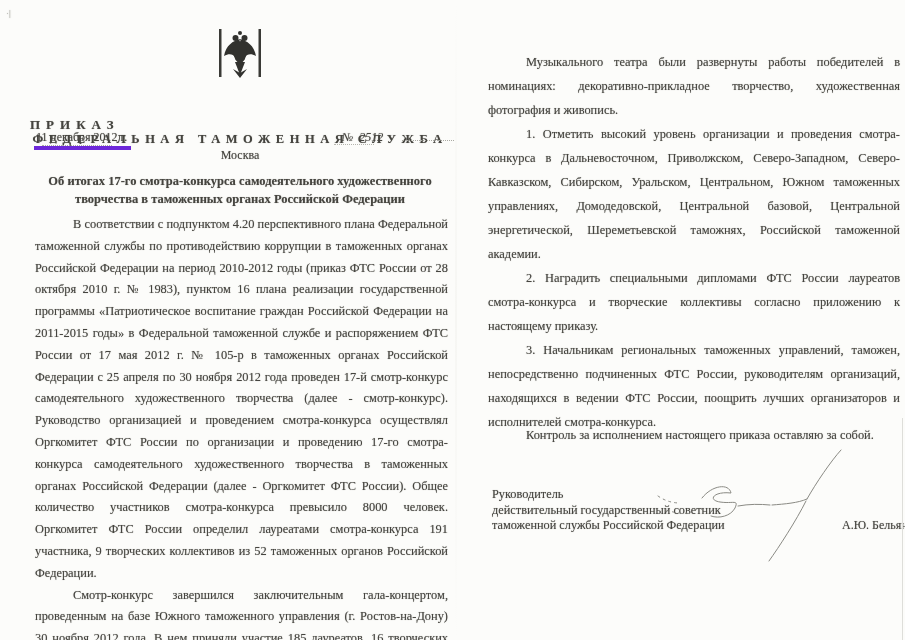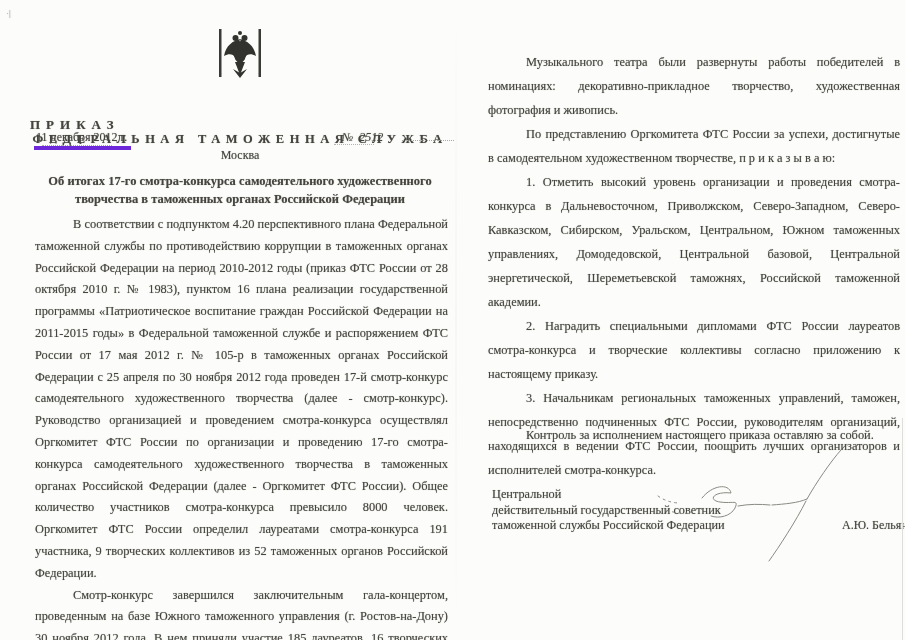--- a/index.html
+++ b/index.html
@@ -100,30 +100,29 @@
     <div class="title">Об итогах 17-го смотра-конкурса самодеятельного художественного творчества в таможенных органах Российской Федерации</div>
 
     <div class="left-body">
       <p>В соответствии с подпунктом 4.20 перспективного плана Федеральной таможенной службы по противодействию коррупции в таможенных органах Российской Федерации на период 2010-2012 годы (приказ ФТС России от 28 октября 2010 г. № 1983), пунктом 16 плана реализации государственной программы «Патриотическое воспитание граждан Российской Федерации на 2011-2015 годы» в Федеральной таможенной службе и распоряжением ФТС России от 17 мая 2012 г. № 105-р в таможенных органах Российской Федерации с 25 апреля по 30 ноября 2012 года проведен 17-й смотр-конкурс самодеятельного художественного творчества (далее - смотр-конкурс). Руководство организацией и проведением смотра-конкурса осуществлял Оргкомитет ФТС России по организации и проведению 17-го смотра-конкурса самодеятельного художественного творчества в таможенных органах Российской Федерации (далее - Оргкомитет ФТС России). Общее количество участников смотра-конкурса превысило 8000 человек. Оргкомитет ФТС России определил лауреатами смотра-конкурса 191 участника, 9 творческих коллективов из 52 таможенных органов Российской Федерации.</p>
       <p class="stretch-last">Смотр-конкурс завершился заключительным гала-концертом, проведенным на базе Южного таможенного управления (г. Ростов-на-Дону) 30 ноября 2012 года. В нем приняли участие 185 лауреатов, 16 творческих коллективов из 42 таможенных органов. Также в фойе Ростовского государственного</p>
     </div>
   </div>
 
   <div class="right-body">
     <p>Музыкального театра были развернуты работы победителей в номинациях: декоративно-прикладное творчество, художественная фотография и живопись.</p>
-    <p>По представлению Оргкомитета ФТС России за успехи, достигнутые в самодеятельном художественном творчестве, п р и к а з ы в а ю:</p>
     <p>1. Отметить высокий уровень организации и проведения смотра-конкурса в Дальневосточном, Приволжском, Северо-Западном, Северо-Кавказском, Сибирском, Уральском, Центральном, Южном таможенных управлениях, Домодедовской, Центральной базовой, Центральной энергетической, Шереметьевской таможнях, Российской таможенной академии.</p>
     <p>2. Наградить специальными дипломами ФТС России лауреатов смотра-конкурса и творческие коллективы согласно приложению к настоящему приказу.</p>
     <p>3. Начальникам региональных таможенных управлений, таможен, непосредственно подчиненных ФТС России, руководителям организаций, находящихся в ведении ФТС России, поощрить лучших организаторов и исполнителей смотра-конкурса.</p>
   </div>
 
   <div class="control-line">Контроль за исполнением настоящего приказа оставляю за собой.</div>
 
   <div class="sig-block">
-    <div>Центральной</div>
+    <div>Руководитель</div>
     <div>действительный государственный советник</div>
     <div>таможенной службы Российской Федерации</div>
     <div class="sig-name">А.Ю. Бельянинов</div>
   </div>
 
   <div class="sig-svg">
     <svg width="265" height="145" viewBox="0 0 265 145">
       <g fill="none" stroke="#8a8a84" stroke-width="1" stroke-linecap="round">
         <path d="M18 58 q 10 7 22 7" stroke-dasharray="2 4"></path>
         <path d="M26 72 q 12 4 22 3" stroke-dasharray="1.5 5"></path>

